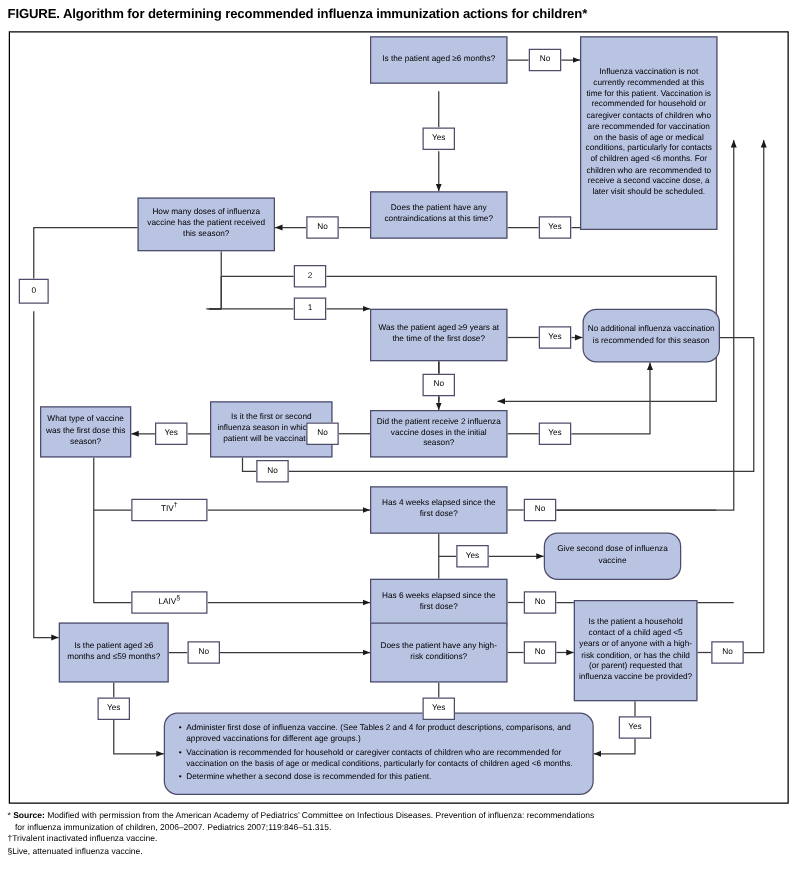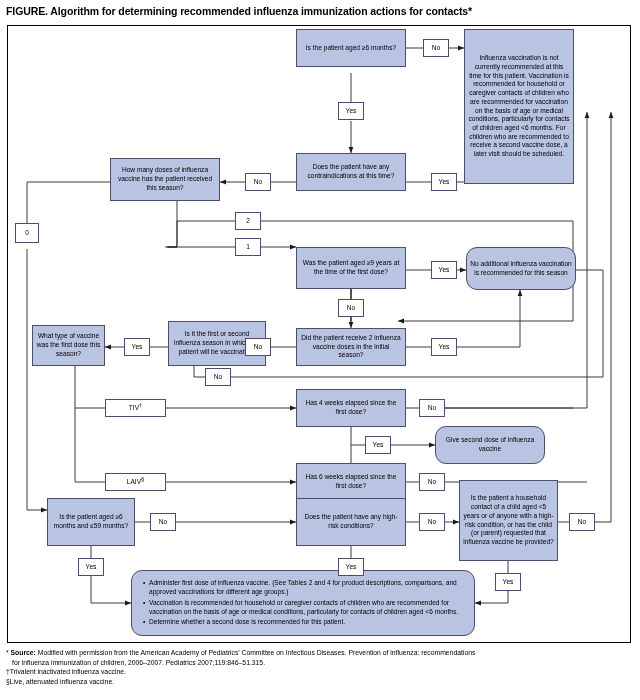--- a/index.html
+++ b/index.html
@@ -106,21 +106,21 @@
   .footnotes div { white-space: nowrap; }
   .footnotes .ind { padding-left: 6px; }
   .footnotes b { font-weight: bold; }
   sup { font-size: 85%; vertical-align: super; line-height: 0; }
 </style>
 </head>
 <body>
 
 <div id="root">
 
-  <div class="fig-title">FIGURE. Algorithm for determining recommended influenza immunization actions for contacts*</div>
+  <div class="fig-title">FIGURE. Algorithm for determining recommended influenza immunization actions for children*</div>
 
   <div class="frame"></div>
 
   <div id="chart">
 
     <svg width="624" height="618">
       <defs>
         <marker id="ah" markerWidth="7" markerHeight="7" refX="6" refY="3" orient="auto" markerUnits="userSpaceOnUse">
           <path d="M0,0.6 L6,3 L0,5.4 z" fill="#1a1a1a"></path>
         </marker>

